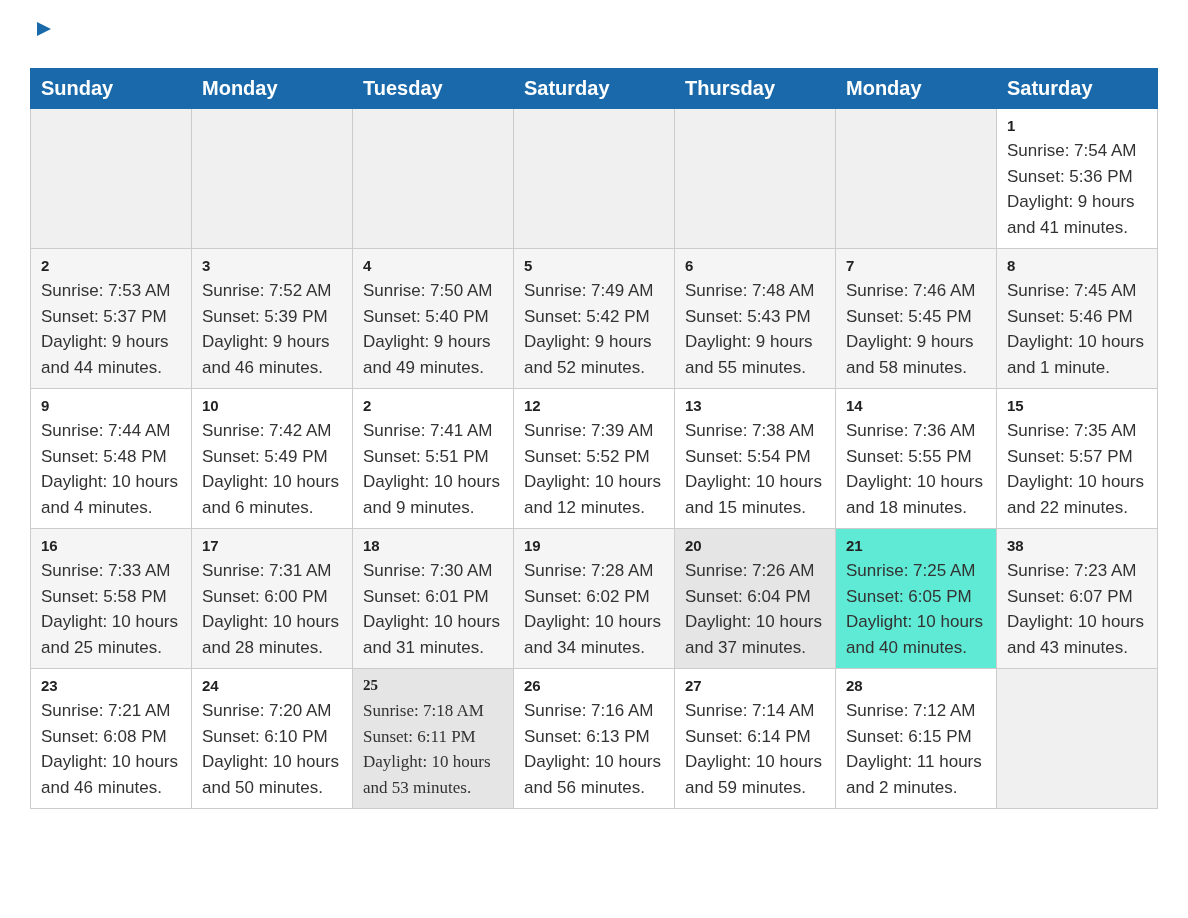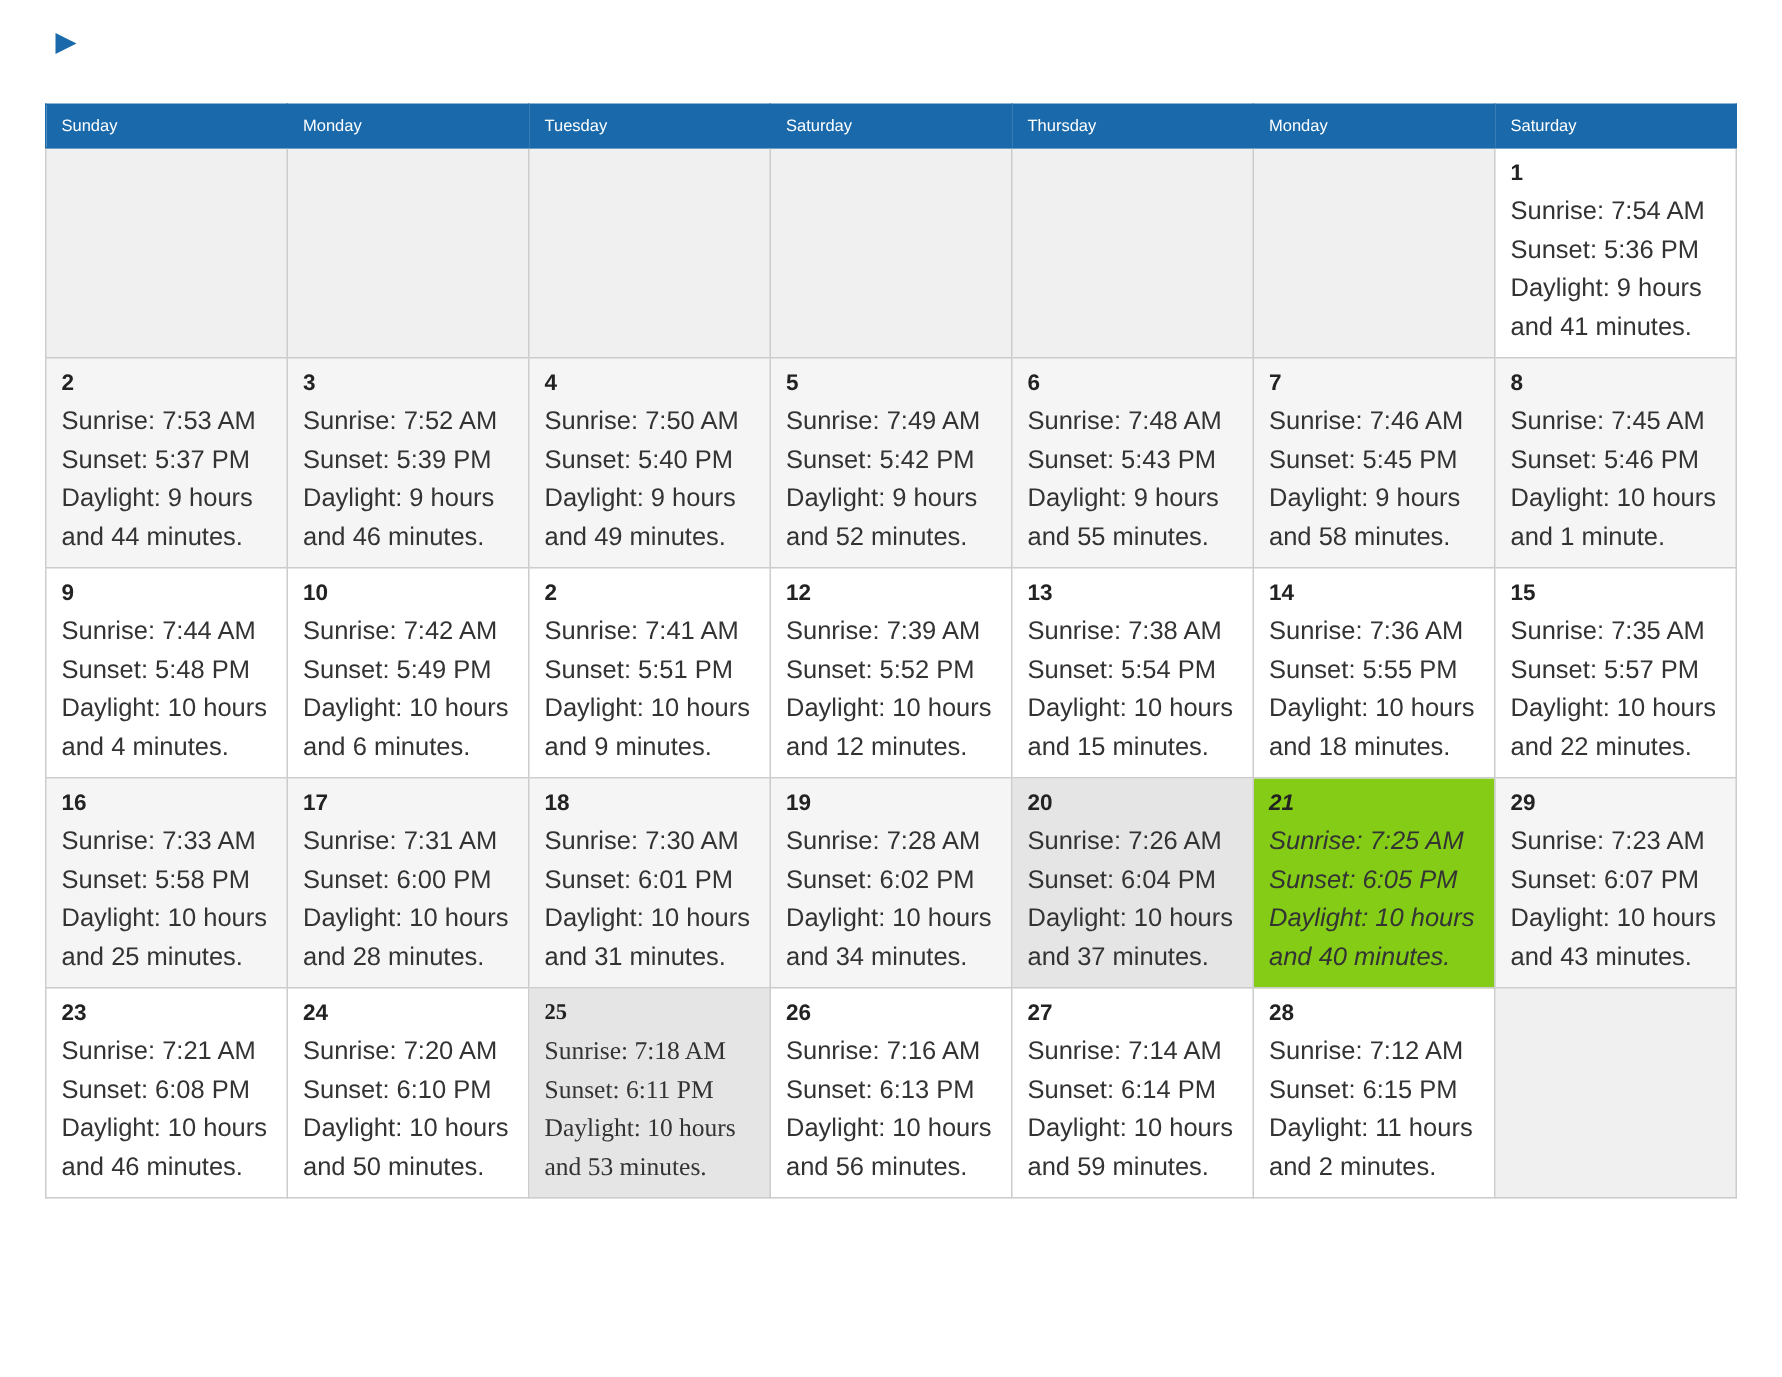--- a/index.html
+++ b/index.html
@@ -47,22 +47,22 @@
       color: #444;
       margin-top: 4px;
     }
     table {
       width: 100%;
       border-collapse: collapse;
     }
     thead th {
       background-color: #1a6aab;
       color: #fff;
-      font-size: 11px;
-      font-weight: normal;
+      font-size: 20px;
+      font-weight: bold;
       padding: 8px 10px;
       text-align: left;
       border: 1px solid #1a6aab;
     }
     tbody td {
       border: 1px solid #ccc;
       vertical-align: top;
       padding: 8px 10px;
       width: 14.28%;
       min-height: 110px;
@@ -218,26 +218,26 @@
           <div class="day-info">Sunrise: 7:30 AM<br>Sunset: 6:01 PM<br>Daylight: 10 hours<br>and 31 minutes.</div>
         </td>
         <td style="background-color: rgb(245, 245, 245);">
           <span class="day-number">19</span>
           <div class="day-info">Sunrise: 7:28 AM<br>Sunset: 6:02 PM<br>Daylight: 10 hours<br>and 34 minutes.</div>
         </td>
         <td style="background-color: #e5e5e5;">
           <span class="day-number">20</span>
           <div class="day-info">Sunrise: 7:26 AM<br>Sunset: 6:04 PM<br>Daylight: 10 hours<br>and 37 minutes.</div>
         </td>
-        <td style="background-color: #84cc16; font-style: italic;">
+        <td style="background-color: #5eead4;">
           <span class="day-number">21</span>
           <div class="day-info">Sunrise: 7:25 AM<br>Sunset: 6:05 PM<br>Daylight: 10 hours<br>and 40 minutes.</div>
         </td>
         <td style="background-color: rgb(245, 245, 245);">
-          <span class="day-number">29</span>
+          <span class="day-number">38</span>
           <div class="day-info">Sunrise: 7:23 AM<br>Sunset: 6:07 PM<br>Daylight: 10 hours<br>and 43 minutes.</div>
         </td>
       </tr>
       <tr>
         <td style="background-color: rgb(255, 255, 255);">
           <span class="day-number">23</span>
           <div class="day-info">Sunrise: 7:21 AM<br>Sunset: 6:08 PM<br>Daylight: 10 hours<br>and 46 minutes.</div>
         </td>
         <td style="background-color: rgb(255, 255, 255);">
           <span class="day-number">24</span>

